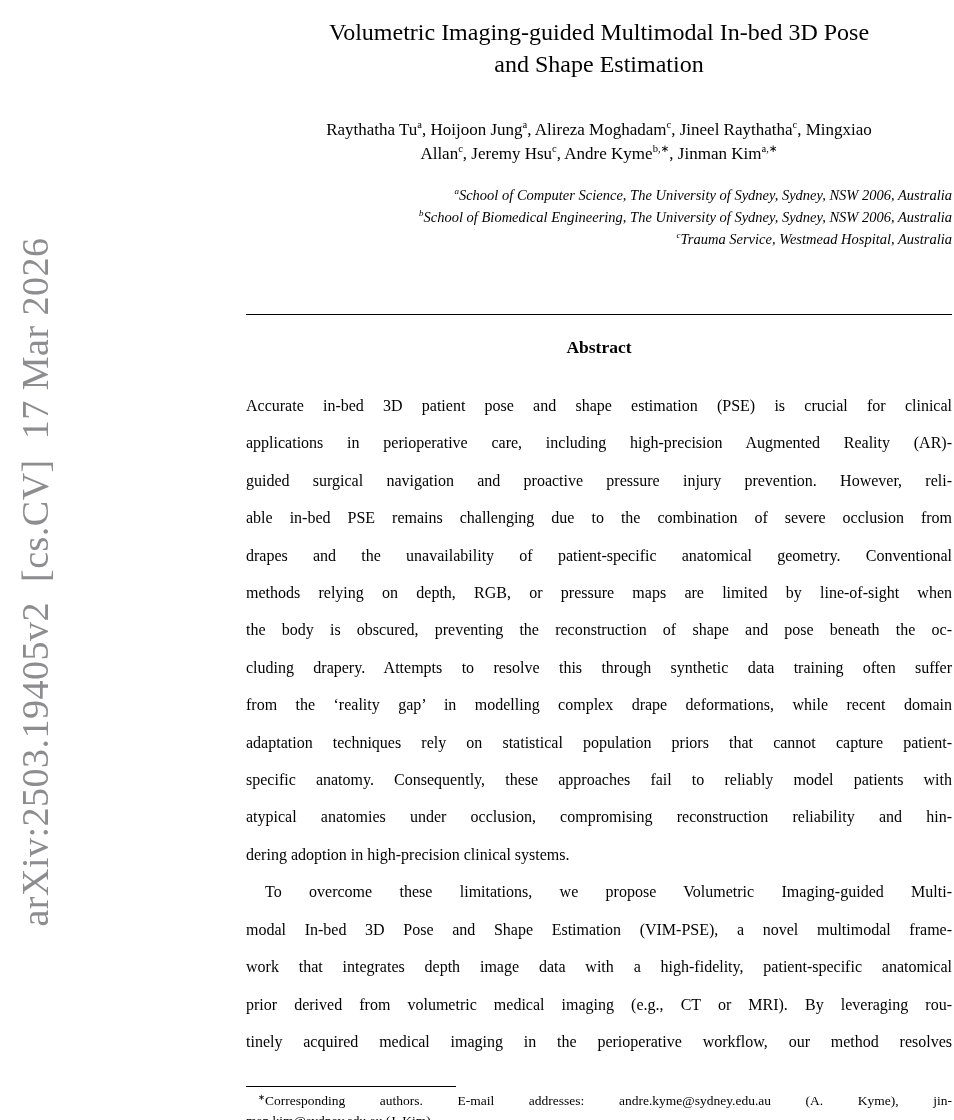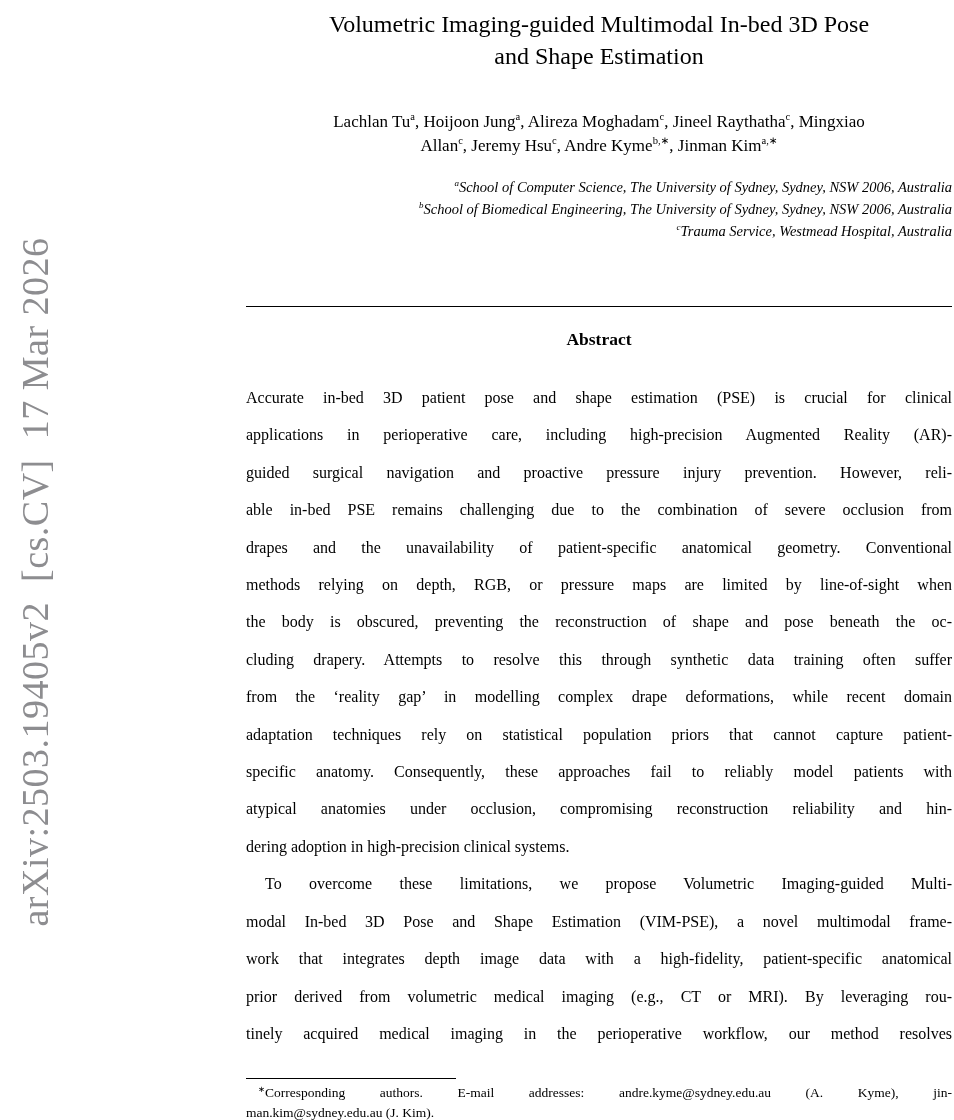--- a/index.html
+++ b/index.html
@@ -29,21 +29,21 @@
   }
 
   .page {
     position:absolute;
     left:246px;
     top:0;
     width:706px;
   }
 
   .title {
-    margin-top:8px;
+    margin-top:16px;
     font-size:24px;
     font-weight:normal;
     line-height:32px;
     text-align:center;
   }
 
   .authors {
     margin-top:38px;
     font-size:17px;
     line-height:24px;
@@ -114,21 +114,21 @@
 <div class="watermark">arXiv:2503.19405v2  [cs.CV]  17 Mar 2026</div>
 
 <main class="page">
 
   <h1 class="title">
     <div>Volumetric Imaging-guided Multimodal In-bed 3D Pose</div>
     <div>and Shape Estimation</div>
   </h1>
 
   <div class="authors">
-    <div><span>Lachlan Tu</span><sup>a</sup><span>, Hoijoon Jung</span><sup>a</sup><span>, Alireza Moghadam</span><sup>c</sup><span>, Jineel Raythatha</span><sup>c</sup><span>, Mingxiao</span></div>
+    <div><span>Raythatha Tu</span><sup>a</sup><span>, Hoijoon Jung</span><sup>a</sup><span>, Alireza Moghadam</span><sup>c</sup><span>, Jineel Raythatha</span><sup>c</sup><span>, Mingxiao</span></div>
     <div><span>Allan</span><sup>c</sup><span>, Jeremy Hsu</span><sup>c</sup><span>, Andre Kyme</span><sup>b,∗</sup><span>, Jinman Kim</span><sup>a,∗</sup></div>
   </div>
 
   <div class="affiliations">
     <div><sup>a</sup><span>School of Computer Science, The University of Sydney, Sydney, NSW 2006, Australia</span></div>
     <div><sup>b</sup><span>School of Biomedical Engineering, The University of Sydney, Sydney, NSW 2006, Australia</span></div>
     <div><sup>c</sup><span>Trauma Service, Westmead Hospital, Australia</span></div>
   </div>
 
   <hr class="rule-top">

